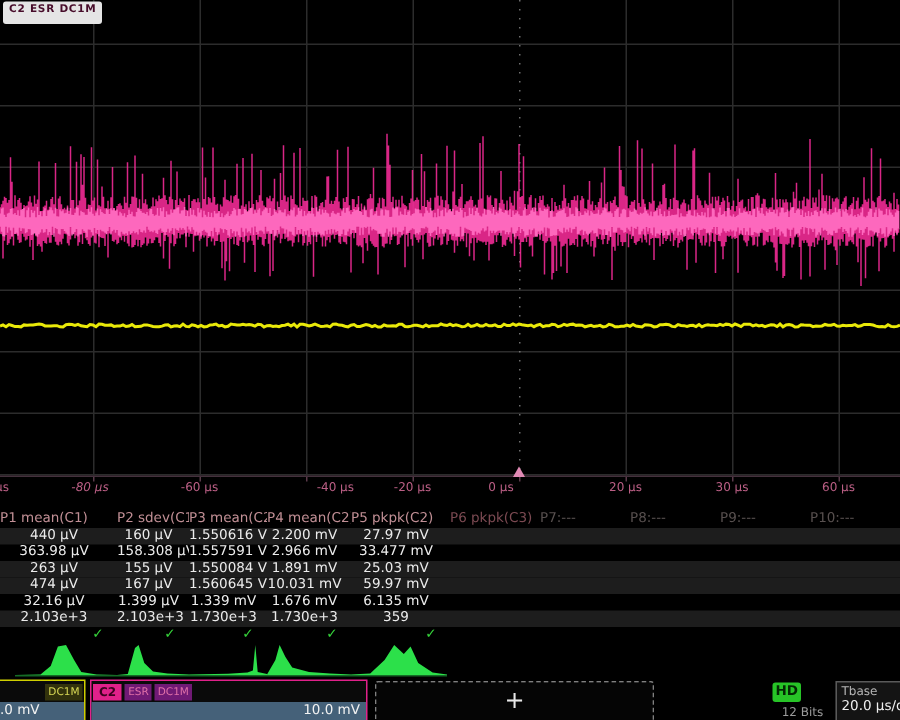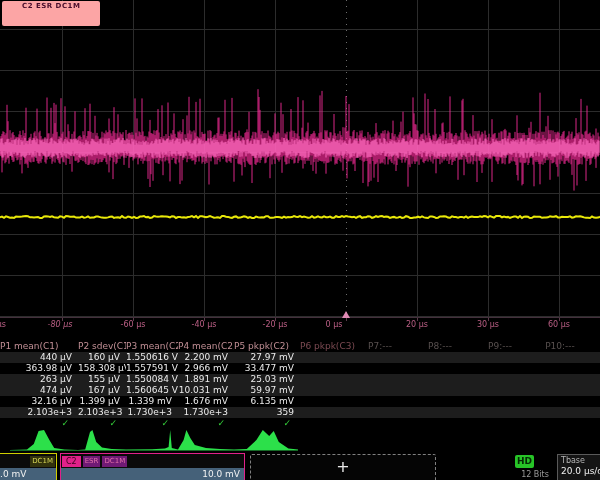--- a/index.html
+++ b/index.html
@@ -4,50 +4,50 @@
 <style>
   html,body { margin:0; padding:0; background:#000; }
   .screen {
     position:relative; width:600px; height:480px; background:#000;
     overflow:hidden; font-family:"DejaVu Sans", sans-serif;
     -webkit-font-smoothing:antialiased;
   }
   svg.gridsvg { position:absolute; top:0; left:0; display:block; }
 
   .trace-badge {
-    position:absolute; top:1px; left:2px; height:25px; line-height:11px;
-    padding:0 20px; background:#fca5a5; color:#470c2a; font-size:7px;
+    position:absolute; top:1px; left:2px; height:15px; line-height:11px;
+    padding:0 4px; background:#e5e5e5; color:#470c2a; font-size:7px;
     font-weight:bold; border-radius:2px; letter-spacing:.5px;
   }
 
   .axis-label { position:absolute; top:320px; width:64px; text-align:center;
     font-size:8px; color:#bb5f85; }
   .tickmark { position:absolute; top:318px; width:1px; height:3px; background:#5a3a4a; }
   .trig-marker { position:absolute; top:311px; width:0; height:0;
     border-left:4px solid transparent; border-right:4px solid transparent;
     border-bottom:7px solid #e08ab4; }
 
   .mtable { position:absolute; top:340px; left:0; width:600px; display:grid; }
-  .th { height:12px; line-height:12px; font-size:9px; text-align:center;
+  .th { height:12px; line-height:12px; font-size:9px; text-align:left;
     padding-right:20px; color:#c18f95; white-space:nowrap; overflow:hidden; }
   .th.semi { color:#7c4a52; }
   .th.dim { color:#58504f; }
-  .td { height:11px; line-height:11px; font-size:9px; text-align:right;
+  .td { height:11px; line-height:11px; font-size:9px; text-align:center;
     padding-right:6px; color:#ececec; white-space:nowrap; overflow:hidden; }
   .stripe { background:#1d1d1d; }
   .tstat { height:11px; line-height:11px; font-size:9px; text-align:right;
     padding-right:9px; color:#35d13a; }
 
   .histicon { position:absolute; top:428px; height:24px; }
 
   .descbox { position:absolute; top:453px; height:30px; background:#0a0a0a; box-sizing:border-box; }
   .descbox .hdr { display:flex; gap:2px; height:12px; align-items:center; padding:1px 1px 0 1px; }
   .c1box { border:1px solid #cfcf00; }
   .c2box { border:1px solid #e0218a; }
-  .chip-name { color:#fff; font-weight:normal; font-size:8px; line-height:11px; padding:0 4px; }
+  .chip-name { color:#fff; font-weight:bold; font-size:8px; line-height:11px; padding:0 4px; }
   .chip-c2 { background:#e0218a; color:#3c0220; }
   .chip-dark { background:#701a75; color:#e070a8; font-size:7px; line-height:11px; padding:0 2px; }
   .chip-dark-y { background:#32320c; color:#d8d855; font-size:7px; line-height:11px; padding:0 2px; }
   .desc-val { margin-top:1px; height:13px; line-height:13px; background:#456179;
     color:#f2f2f2; font-size:9px; }
   .val-right { text-align:right; padding-right:4px; }
   .val-center { text-align:center; }
 
   .addbox { position:absolute; left:250px; top:454px; width:186px; height:30px;
     border:1px dashed #808080; border-radius:2px; box-sizing:border-box;
@@ -92,21 +92,21 @@
     </svg>
 
   <div class="trace-badge">C2 ESR DC1M</div>
 
   <div id="axisrow">
       <span class="axis-label" style="left: -41px;">-100 µs</span>
       <span class="axis-label" style="left: 28px; font-style: italic;">-80 µs</span>
       <span class="tickmark" style="left: 62px;"></span>
       <span class="axis-label" style="left: 101px;">-60 µs</span>
       <span class="tickmark" style="left: 133px;"></span>
-      <span class="axis-label" style="left: 172px;">-40 µs</span>
+      <span class="axis-label" style="left: 172px; text-align: right;">-40 µs</span>
       <span class="tickmark" style="left: 204px;"></span>
       <span class="axis-label" style="left: 243px;">-20 µs</span>
       <span class="tickmark" style="left: 275px;"></span>
       <span class="axis-label" style="left: 302px;">0 µs</span>
       <span class="tickmark" style="left: 346px;"></span>
       <span class="axis-label" style="left: 385px;">20 µs</span>
       <span class="tickmark" style="left: 417px;"></span>
       <span class="axis-label" style="left: 456px;">30 µs</span>
       <span class="tickmark" style="left: 488px;"></span>
       <span class="axis-label" style="left: 527px;">60 µs</span>

